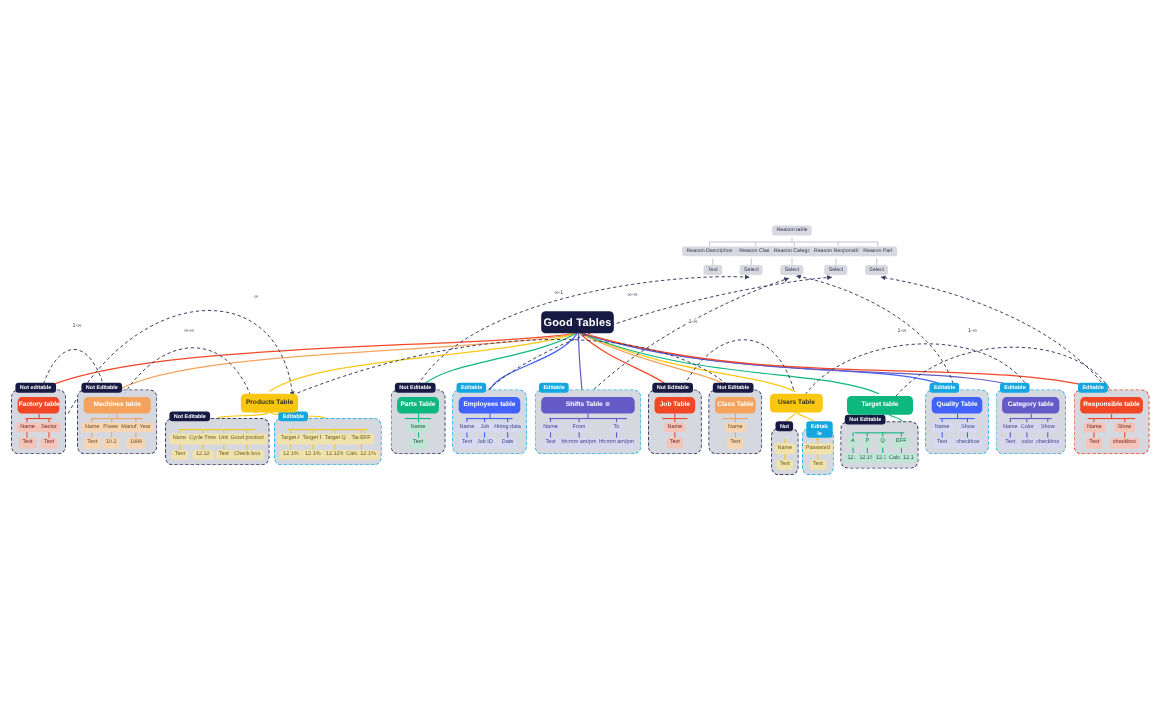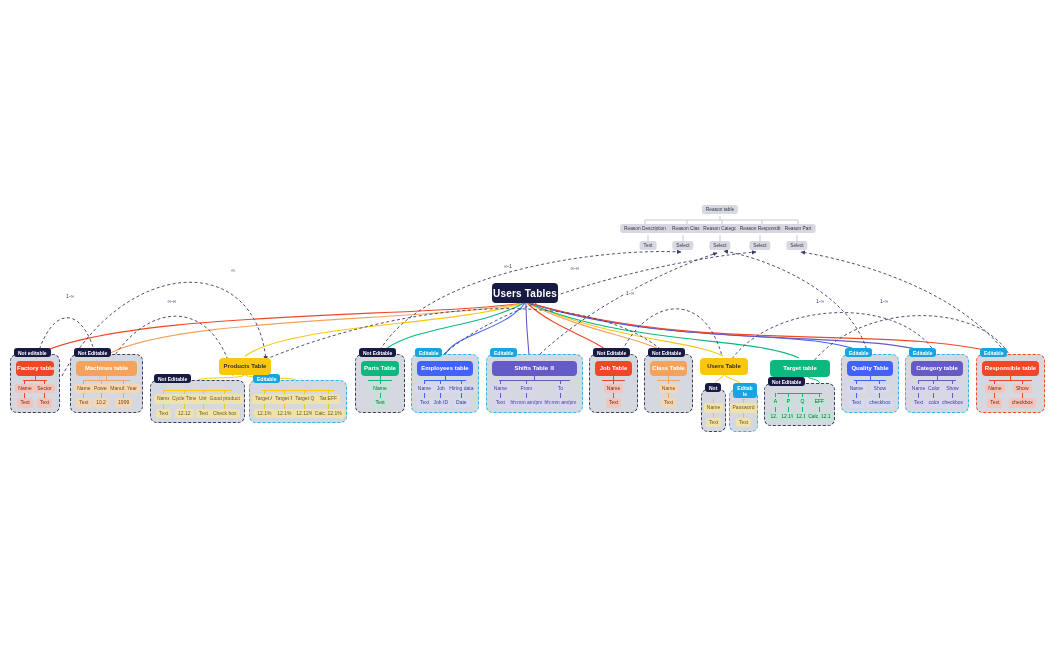--- a/index.html
+++ b/index.html
@@ -80,21 +80,21 @@
     <path stroke="#3a3f63" stroke-width="0.9" stroke-dasharray="3 2.5" d="M240,370 C420,290 600,292 666,354"></path>
     <path stroke="#3a3f63" stroke-width="0.9" stroke-dasharray="3 2.5" d="M612,376 C634,300 702,282 722,356"></path>
     <path stroke="#3a3f63" stroke-width="0.9" stroke-dasharray="3 2.5" d="M726,368 C762,302 898,292 936,354"></path>
     <path stroke="#3a3f63" stroke-width="0.9" stroke-dasharray="3 2.5" d="M802,378 C845,300 978,298 1010,356"></path>
     <path stroke="#3a3f63" stroke-width="0.9" stroke-dasharray="3 2.5" marker-end="url(#arr)" d="M1008,356 C958,288 852,260 801,252"></path>
     <path stroke="#3a3f63" stroke-width="0.9" stroke-dasharray="3 2.5" marker-end="url(#arr)" d="M868,354 C852,292 766,258 724,251"></path>
 
     <path stroke="#22253f" stroke-width="1.2" d="M258,370 c2,-5 7,-7 9,-4 c-4,1 -5,3 -2,5"></path>
   </svg>
 
-  <div class="center-node">Users Tables</div>
+  <div class="center-node">Good Tables</div>
 
   <div id="reason">
       <div class="rpill" style="left: 720px; top: 205px;">Reason table</div>
       <div class="rpill" style="left: 645px; top: 224px;">Reason Description</div>
       <div class="rpill" style="left: 648px; top: 241px;">Text</div>
       <div class="rpill" style="left: 687px; top: 224px;">Reason Class</div>
       <div class="rpill" style="left: 683px; top: 241px;">Select</div>
       <div class="rpill" style="left: 722px; top: 224px;">Reason Category</div>
       <div class="rpill" style="left: 720px; top: 241px;">Select</div>
       <div class="rpill" style="left: 762px; top: 224px;">Reason Responsible</div>

